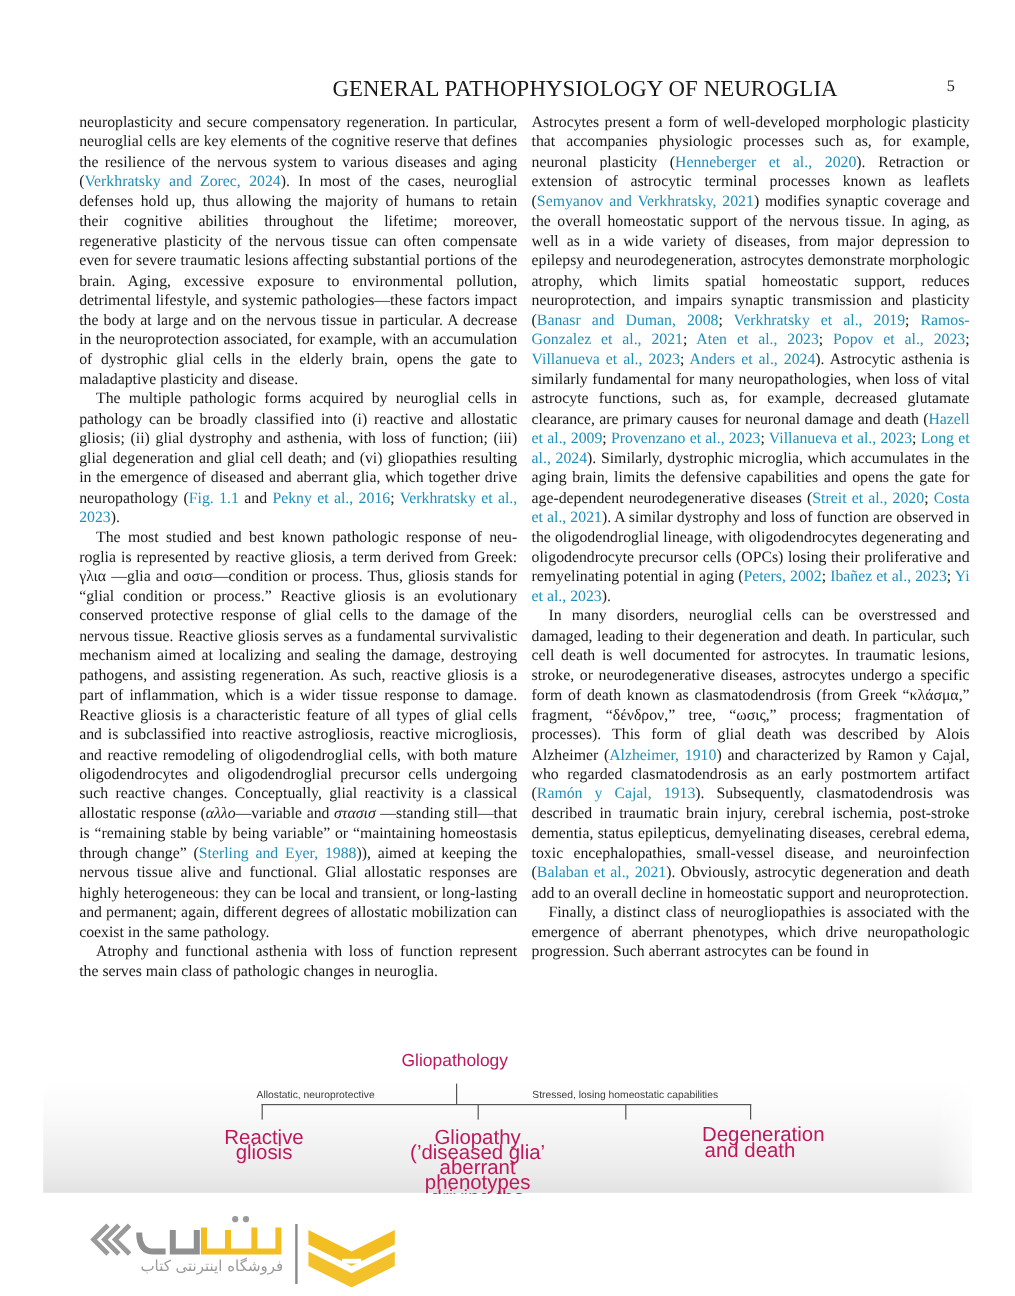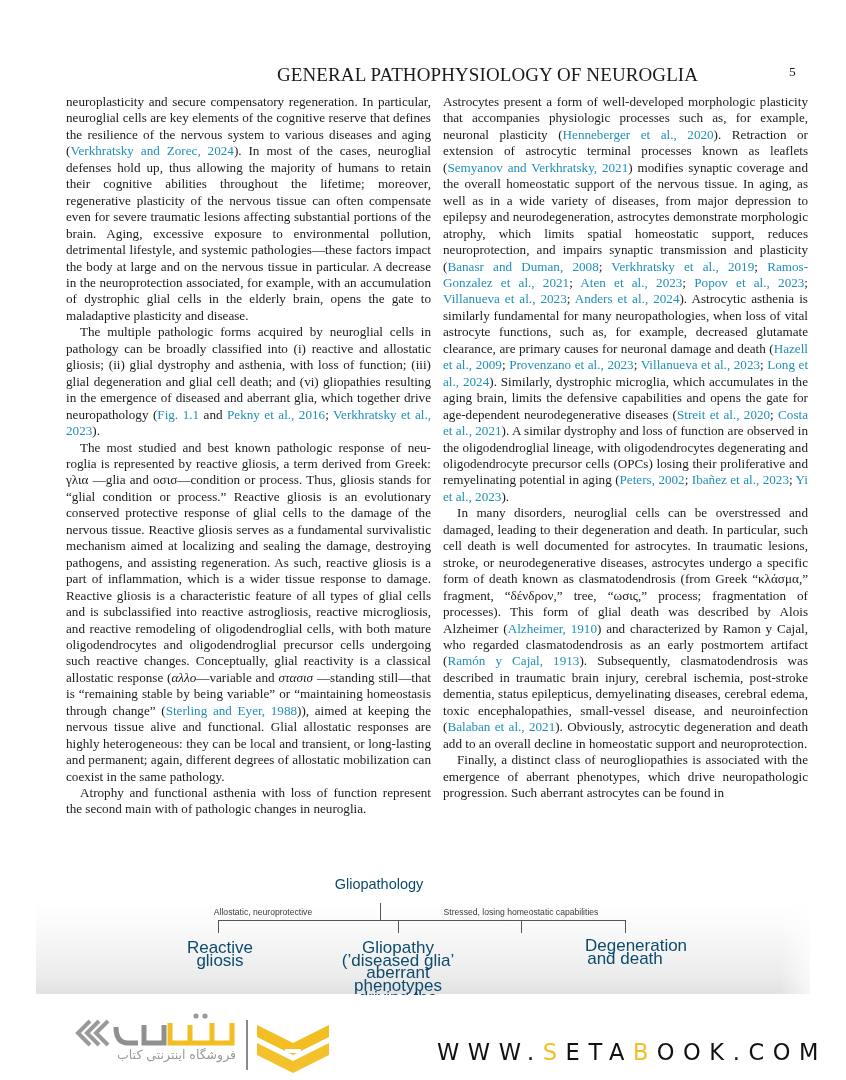--- a/index.html
+++ b/index.html
@@ -17,21 +17,21 @@
   .cite { color: #1f8fb8; }
   .gr { font-style: normal; }
   .gri { font-style: italic; }
 
   
   .figure { position: absolute; left: 36px; top: 867px; width: 774px; height: 127px; }
   .fig-bg { position: absolute; left: 0; top: 33px; width: 774px; height: 94px;
             background: linear-gradient(to bottom, #ffffff 0%, #fbfbfb 25%, #ececec 80%, #e2e2e2 100%); }
   .fig-bg:after { content: ""; position: absolute; right: 0; top: 0; width: 30px; height: 100%;
             background: linear-gradient(to right, rgba(255,255,255,0), rgba(255,255,255,0.7)); }
-  .fig-text { position: absolute; font-family: "Liberation Sans", "DejaVu Sans", sans-serif; color: #0c4a6e; text-align: center; }
+  .fig-text { position: absolute; font-family: "Liberation Sans", "DejaVu Sans", sans-serif; color: #be185d; text-align: center; }
   .fig-root { left: 273px; top: 9px; width: 140px; font-size: 14.5px; }
   .fig-branch { font-size: 8.6px; color: #3a3a3a; top: 40px; }
   .fig-branch-left { left: 152px; width: 150px; }
   .fig-branch-right { left: 390px; width: 190px; }
   .fig-leaf { font-size: 17px; line-height: 12.6px; top: 75px; }
   .leaf-1 { left: 144px; width: 80px; }
   .leaf-2 { left: 297px; width: 130px; }
   .leaf-3 { left: 437px; width: 100px; }
   .leaf-4 { left: 549px; width: 80px; top: 73px; }
   .line { position: absolute; background: #555; }
@@ -54,21 +54,21 @@
 
 <div class="running-head">
   <span class="running-title">GENERAL PATHOPHYSIOLOGY OF NEUROGLIA</span>
   <span class="page-num">5</span>
 </div>
 
 <div class="col col-left">
   <p><span>neuroplasticity and secure compensatory regeneration. In partic­ular, neuroglial cells are key elements of the cognitive reserve that defines the resilience of the nervous system to various diseases and aging (</span><a class="cite">Verkhratsky and Zorec, 2024</a><span>). In most of the cases, neuroglial defenses hold up, thus allowing the majority of humans to retain their cognitive abilities throughout the lifetime; more­over, regenerative plasticity of the nervous tissue can often com­pensate even for severe traumatic lesions affecting substantial portions of the brain. Aging, excessive exposure to environmental pollution, detrimental lifestyle, and systemic pathologies—these factors impact the body at large and on the nervous tissue in par­ticular. A decrease in the neuroprotection associated, for example, with an accumulation of dystrophic glial cells in the elderly brain, opens the gate to maladaptive plasticity and disease.</span></p>
   <p class="indent"><span>The multiple pathologic forms acquired by neuroglial cells in pathology can be broadly classified into (i) reactive and allostatic gliosis; (ii) glial dystrophy and asthenia, with loss of function; (iii) glial degeneration and glial cell death; and (vi) gliopathies resulting in the emergence of diseased and aberrant glia, which together drive neuropathology (</span><a class="cite">Fig. 1.1</a><span> and </span><a class="cite">Pekny et al., 2016</a><span>; </span><a class="cite">Verkhratsky et al., 2023</a><span>).</span></p>
   <p class="indent"><span>The most studied and best known pathologic response of neu­roglia is represented by reactive gliosis, a term derived from Greek: </span><span class="gr">γλια</span><span> —glia and </span><span class="gr">οσισ</span><span>—condition or process. Thus, glio­sis stands for “glial condition or process.” Reactive gliosis is an evolutionary conserved protective response of glial cells to the damage of the nervous tissue. Reactive gliosis serves as a funda­mental survivalistic mechanism aimed at localizing and sealing the damage, destroying pathogens, and assisting regeneration. As such, reactive gliosis is a part of inflammation, which is a wider tissue response to damage. Reactive gliosis is a character­istic feature of all types of glial cells and is subclassified into reac­tive astrogliosis, reactive microgliosis, and reactive remodeling of oligodendroglial cells, with both mature oligodendrocytes and oligodendroglial precursor cells undergoing such reactive changes. Conceptually, glial reactivity is a classical allostatic response (</span><span class="gri">αλλο</span><span>—variable and </span><span class="gri">στασισ</span><span> —standing still—that is “remaining stable by being variable” or “maintaining homeostasis through change” (</span><a class="cite">Sterling and Eyer, 1988</a><span>)), aimed at keeping the nervous tissue alive and functional. Glial allostatic responses are highly heterogeneous: they can be local and transient, or long-lasting and permanent; again, different degrees of allostatic mobi­lization can coexist in the same pathology.</span></p>
-  <p class="indent"><span>Atrophy and functional asthenia with loss of function represent the second main with of pathologic changes in neuroglia.</span></p>
+  <p class="indent"><span>Atrophy and functional asthenia with loss of function represent the serves main class of pathologic changes in neuroglia.</span></p>
 </div>
 
 <div class="col col-right">
   <p><span>Astrocytes present a form of well-developed morphologic plastic­ity that accompanies physiologic processes such as, for example, neuronal plasticity (</span><a class="cite">Henneberger et al., 2020</a><span>). Retraction or extension of astrocytic terminal processes known as leaflets (</span><a class="cite">Semyanov and Verkhratsky, 2021</a><span>) modifies synaptic coverage and the overall homeostatic support of the nervous tissue. In aging, as well as in a wide variety of diseases, from major depres­sion to epilepsy and neurodegeneration, astrocytes demonstrate morphologic atrophy, which limits spatial homeostatic support, reduces neuroprotection, and impairs synaptic transmission and plasticity (</span><a class="cite">Banasr and Duman, 2008</a><span>; </span><a class="cite">Verkhratsky et al., 2019</a><span>; </span><a class="cite">Ramos-Gonzalez et al., 2021</a><span>; </span><a class="cite">Aten et al., 2023</a><span>; </span><a class="cite">Popov et al., 2023</a><span>; </span><a class="cite">Villanueva et al., 2023</a><span>; </span><a class="cite">Anders et al., 2024</a><span>). Astrocytic asthenia is similarly fundamental for many neuropathologies, when loss of vital astrocyte functions, such as, for example, decreased glutamate clearance, are primary causes for neuronal damage and death (</span><a class="cite">Hazell et al., 2009</a><span>; </span><a class="cite">Provenzano et al., 2023</a><span>; </span><a class="cite">Villanueva et al., 2023</a><span>; </span><a class="cite">Long et al., 2024</a><span>). Similarly, dystrophic microglia, which accumulates in the aging brain, limits the defen­sive capabilities and opens the gate for age-dependent neurode­generative diseases (</span><a class="cite">Streit et al., 2020</a><span>; </span><a class="cite">Costa et al., 2021</a><span>). A similar dystrophy and loss of function are observed in the oli­godendroglial lineage, with oligodendrocytes degenerating and oligodendrocyte precursor cells (OPCs) losing their proliferative and remyelinating potential in aging (</span><a class="cite">Peters, 2002</a><span>; </span><a class="cite">Ibañez et al., 2023</a><span>; </span><a class="cite">Yi et al., 2023</a><span>).</span></p>
   <p class="indent"><span>In many disorders, neuroglial cells can be overstressed and damaged, leading to their degeneration and death. In particular, such cell death is well documented for astrocytes. In traumatic lesions, stroke, or neurodegenerative diseases, astrocytes undergo a specific form of death known as clasmatodendrosis (from Greek “</span><span class="gr">κλάσμα</span><span>,” fragment, “</span><span class="gr">δένδρον</span><span>,” tree, “</span><span class="gr">ωσις</span><span>,” process; frag­mentation of processes). This form of glial death was described by Alois Alzheimer (</span><a class="cite">Alzheimer, 1910</a><span>) and characterized by Ramon y Cajal, who regarded clasmatodendrosis as an early post­mortem artifact (</span><a class="cite">Ramón y Cajal, 1913</a><span>). Subsequently, clasmato­dendrosis was described in traumatic brain injury, cerebral ischemia, post-stroke dementia, status epilepticus, demyelinating diseases, cerebral edema, toxic encephalopathies, small-vessel disease, and neuroinfection (</span><a class="cite">Balaban et al., 2021</a><span>). Obviously, astrocytic degeneration and death add to an overall decline in homeostatic support and neuroprotection.</span></p>
   <p class="indent"><span>Finally, a distinct class of neurogliopathies is associated with the emergence of aberrant phenotypes, which drive neuropatho­logic progression. Such aberrant astrocytes can be found in</span></p>
 </div>
 
 <div class="figure">
   <div class="fig-bg"></div>
@@ -115,14 +115,13 @@
   </div>
   <div class="logo-sub">فروشگاه اینترنتی کتاب</div>
   <div class="logo-sep"></div>
   <div class="logo-mark">
     <svg width="76" height="50" viewBox="0 0 76 50">
       <path d="M2 2 L38 20 L74 2 L74 14 L38 32 L2 14 Z" fill="#f2be21"></path>
       <path d="M2 20 L38 38 L74 20 L74 32 L38 50 L2 32 Z" fill="#f2be21" opacity="0.95"></path>
       <path d="M30 26 L46 26 L46 30 L30 30 Z" fill="#fff"></path>
     </svg>
   </div>
-  <div class="store-url"><span>WWW.</span><span class="hl">S</span><span>ETA</span><span class="hl">B</span><span>OOK.COM</span></div>
 </div>
 
 </body></html>

